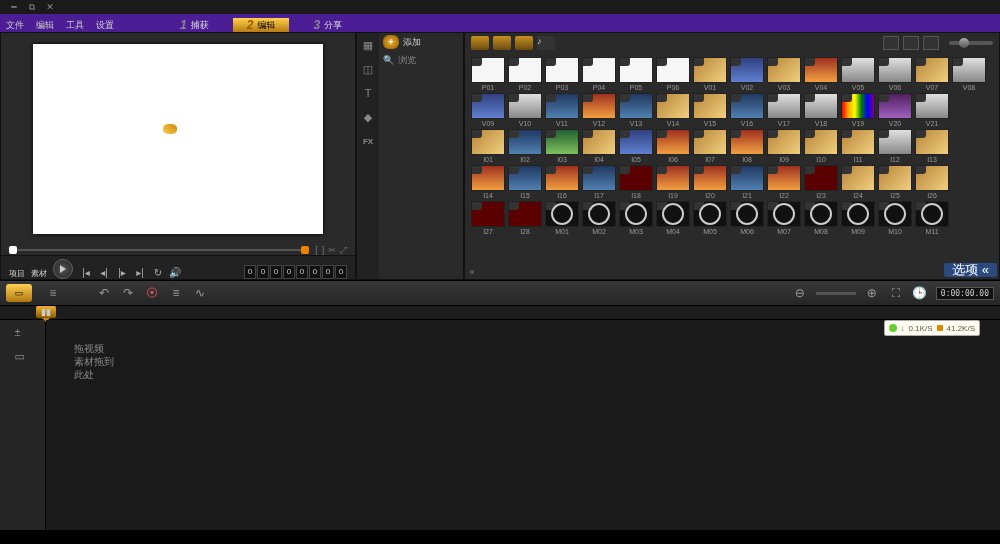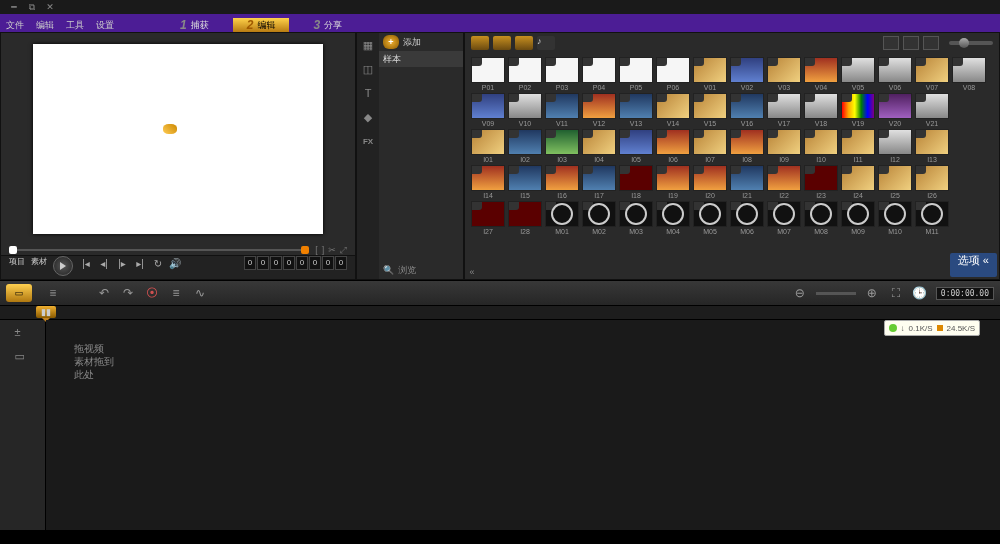--- a/index.html
+++ b/index.html
@@ -26,21 +26,21 @@
 .preview-pane{width:356px;background:#2a2a2a;display:flex;flex-direction:column;border:1px solid #111}
 .preview-area{flex:1;background:#2a2a2a;display:flex;align-items:center;justify-content:center;padding:6px}
 .canvas{width:290px;height:190px;background:#fff;box-shadow:0 0 4px #000;position:relative}
 .spark{position:absolute;left:130px;top:80px;width:14px;height:10px;background:linear-gradient(45deg,#ffcc55,#cc8800);border-radius:40%}
 .scrub{height:10px;display:flex;align-items:center;padding:0 8px}
 .scrub-line{flex:1;height:2px;background:#555;position:relative}
 .scrub-line:before{content:"";position:absolute;left:0;top:-3px;width:8px;height:8px;background:#fff;border-radius:2px}
 .scrub-line:after{content:"";position:absolute;right:0;top:-3px;width:8px;height:8px;background:#f08000;border-radius:2px}
 .scrub-tools{display:flex;gap:4px;margin-left:6px;color:#777}
 .scrub-tools span{cursor:pointer}
-.play-ctrl{height:24px;display:flex;align-items:flex-start;padding:0 8px;background:#222;border-top:1px solid #111}
+.play-ctrl{height:24px;display:flex;align-items:flex-end;padding:0 8px;background:#222;border-top:1px solid #111}
 .play-lbl{font-size:8px;margin-right:6px;color:#ccc}
 .play-btn{width:20px;height:20px;border-radius:10px;background:radial-gradient(#555,#222);border:1px solid #666;display:flex;align-items:center;justify-content:center;margin-right:4px;cursor:pointer}
 .play-btn:after{content:"";border-left:6px solid #ccc;border-top:4px solid transparent;border-bottom:4px solid transparent}
 .tbtn{width:14px;height:14px;margin:0 2px;color:#aaa;display:flex;align-items:center;justify-content:center;cursor:pointer;font-size:10px}
 .play-ctrl .spacer{flex:1}
 .timecode{display:flex;gap:1px}
 .timecode span{width:12px;height:14px;background:#111;border:1px solid #444;text-align:center;line-height:12px;font-size:8px;color:#ccc}
 
 
 .midstrip{width:108px;background:#2a2a2a;border:1px solid #111;display:flex}
@@ -64,21 +64,21 @@
 .slider{width:44px;height:4px;background:#555;border-radius:2px;margin-left:6px;position:relative}
 .slider:before{content:"";position:absolute;left:10px;top:-3px;width:10px;height:10px;background:linear-gradient(#aaa,#555);border-radius:5px}
 .thumbs{flex:1;overflow:hidden;padding:4px 2px 0 6px}
 .trow{display:flex;gap:3px;margin-bottom:2px}
 .th{width:34px;display:flex;flex-direction:column;align-items:center;cursor:pointer}
 .th-img{width:34px;height:26px;background:#555;border:1px solid #222;position:relative;overflow:hidden}
 .th-img:before{content:"";position:absolute;left:0;top:0;width:10px;height:8px;background:#333;border-bottom-right-radius:3px}
 .th-lbl{font-size:7px;color:#999;margin-top:1px;line-height:1;text-align:center}
 .disc{background:#111!important}
 .disc:after{content:"";position:absolute;left:50%;top:50%;width:18px;height:18px;border:2px solid #ccc;border-radius:50%;transform:translate(-50%,-50%)}
-.opts{position:absolute;right:2px;bottom:2px;height:24px;background:#2a4a80;color:#fff;padding:0 8px;font-size:11px;line-height:14px;border-radius:2px;cursor:pointer}
+.opts{position:absolute;right:2px;bottom:2px;height:14px;background:#2a4a80;color:#fff;padding:0 8px;font-size:13px;line-height:14px;border-radius:2px;cursor:pointer}
 .opts:after{content:" «"}
 .collapse{position:absolute;left:0;bottom:0;width:14px;height:14px;color:#888;cursor:pointer;display:flex;align-items:center;justify-content:center}
 
 
 .tl-bar{height:26px;background:linear-gradient(#383838,#262626);display:flex;align-items:center;padding:0 6px;gap:8px;border-top:1px solid #000;border-bottom:1px solid #000}
 .tl-tab{width:26px;height:18px;border-radius:3px;display:flex;align-items:center;justify-content:center;cursor:pointer;color:#888}
 .tl-tab.active{background:linear-gradient(#ffd050,#b07810);color:#000}
 .tl-ico{width:16px;height:16px;color:#999;display:flex;align-items:center;justify-content:center;cursor:pointer;font-size:12px}
 .tl-bar .sp{flex:1}
 .tl-time{background:#111;border:1px solid #555;padding:1px 4px;font-family:monospace;font-size:8px}
@@ -190,23 +190,20 @@
       <div class="vb">▦</div>
       <div class="vb">◫</div>
       <div class="vb">T</div>
       <div class="vb">◆</div>
       <div class="vb fx">FX</div>
     </div>
     <div class="midright">
       <div class="addrow">
         <div class="plus">+</div>
         <span>添加</span>
-      </div>
-      <div class="catlist">
-        <div class="catitem">样本</div>
       </div>
       <div class="browse">
         <span>🔍</span>
         <span>浏览</span>
       </div>
     </div>
   </div>
 
   <div class="library">
     <div class="libtop">
@@ -548,16 +545,16 @@
     <div class="hint">
       <div>拖视频</div>
       <div>素材拖到</div>
       <div>此处</div>
     </div>
     <div class="net-badge">
       <span class="dot-g"></span>
       <span>↓</span>
         <span>0.1K/S</span>
       <span class="dot-o"></span>
-      <span>24.5K/S</span>
+      <span>41.2K/S</span>
     </div>
   </div>
 </div>
 
 </body></html>

